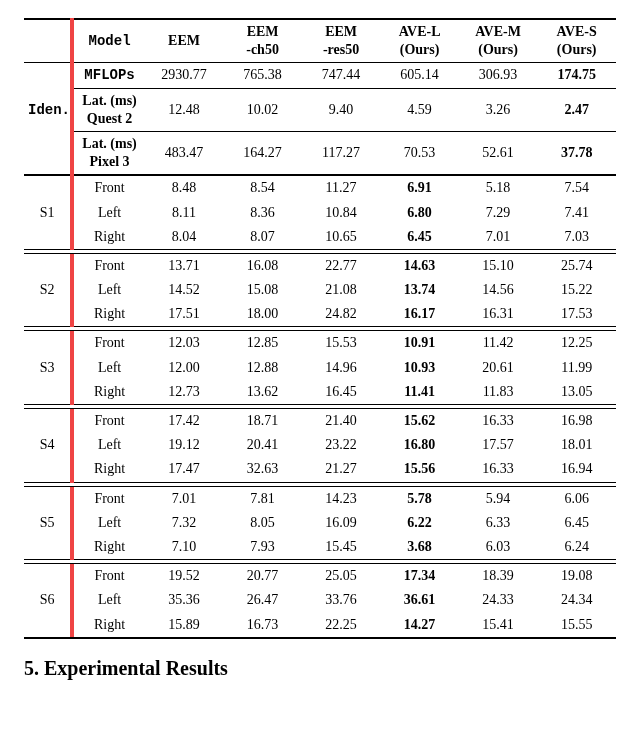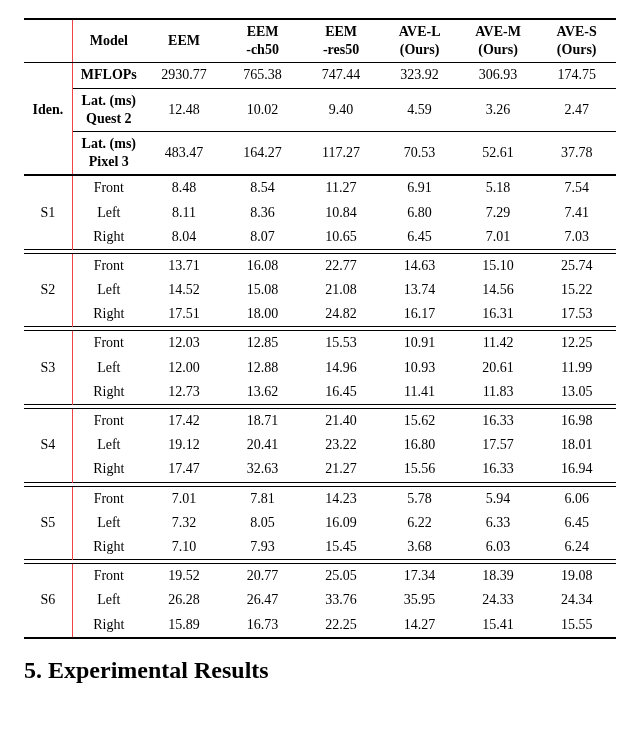--- a/index.html
+++ b/index.html
@@ -22,39 +22,40 @@
   }
   td, th {
     padding: 3px 4px 3px 4px;
     text-align: center;
     font-size: 14px;
     line-height: 1.3;
   }
   .lh {
     text-align: center;
     font-weight: bold;
-  }
-  .bold { font-weight: normal; }
+    font-family: Liberation Mono, monospace;
+  }
+  .bold { font-weight: bold; }
   .bt2  { border-top: 2px solid #000; }
   .bb1  { border-bottom: 1px solid #000; }
   .bb2  { border-bottom: 2px solid #000; }
-  .v    { border-right: 1px solid #ef4444; }
+  .v    { border-right: 4px solid #ef4444; }
   .dbl-wrap td {
     border-top: 1px solid #000;
     padding: 0;
     height: 3px;
     line-height: 0;
     font-size: 0;
   }
   .dbl-wrap + tr td {
     border-top: 1px solid #000;
   }
   .sec-head {
     margin-top: 18px;
-    font-size: 24px;
+    font-size: 20px;
     font-weight: bold;
   }
   col.c0 { width: 48px; }
   col.c1 { width: 72px; }
   col.cn { width: 78px; }
 </style>
 </head>
 <body>
 <div class="page">
 
@@ -79,21 +80,21 @@
           <td class="bt2 bb1"><b>AVE-L</b><br><b>(Ours)</b></td>
           <td class="bt2 bb1"><b>AVE-M</b><br><b>(Ours)</b></td>
           <td class="bt2 bb1"><b>AVE-S</b><br><b>(Ours)</b></td>
         </tr>
         <tr>
           <td class="v"></td>
           <td class="lh bb1">MFLOPs</td>
           <td class="bb1">2930.77</td>
           <td class="bb1">765.38</td>
           <td class="bb1">747.44</td>
-          <td class="bb1">323.92</td>
+          <td class="bb1">605.14</td>
           <td class="bb1">306.93</td>
           <td class="bold bb1">174.75</td>
         </tr>
         <tr>
           <td class="lh v" rowspan="1">Iden.</td>
           <td class="bb1"><b>Lat. (ms)</b><br><b>Quest 2</b></td>
           <td class="bb1">12.48</td>
           <td class="bb1">10.02</td>
           <td class="bb1">9.40</td>
           <td class="bb1">4.59</td>
@@ -285,24 +286,24 @@
           <td>Front</td>
           <td>19.52</td>
           <td>20.77</td>
           <td>25.05</td>
           <td class="bold">17.34</td>
           <td>18.39</td>
           <td>19.08</td>
         </tr>
         <tr>
           <td>Left</td>
-          <td>26.28</td>
+          <td>35.36</td>
           <td>26.47</td>
           <td>33.76</td>
-          <td class="bold">35.95</td>
+          <td class="bold">36.61</td>
           <td>24.33</td>
           <td>24.34</td>
         </tr>
         <tr>
           <td>Right</td>
           <td>15.89</td>
           <td>16.73</td>
           <td>22.25</td>
           <td class="bold">14.27</td>
           <td>15.41</td>

